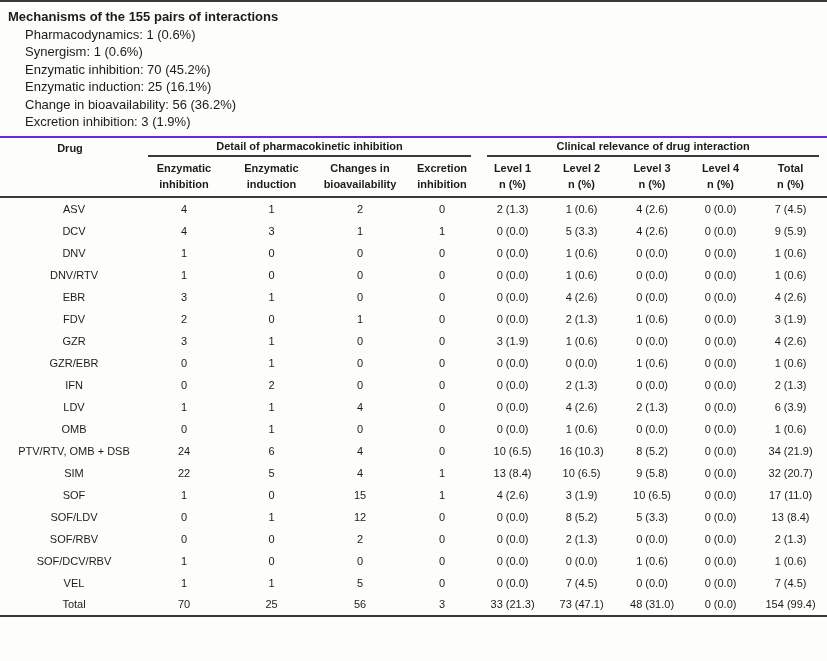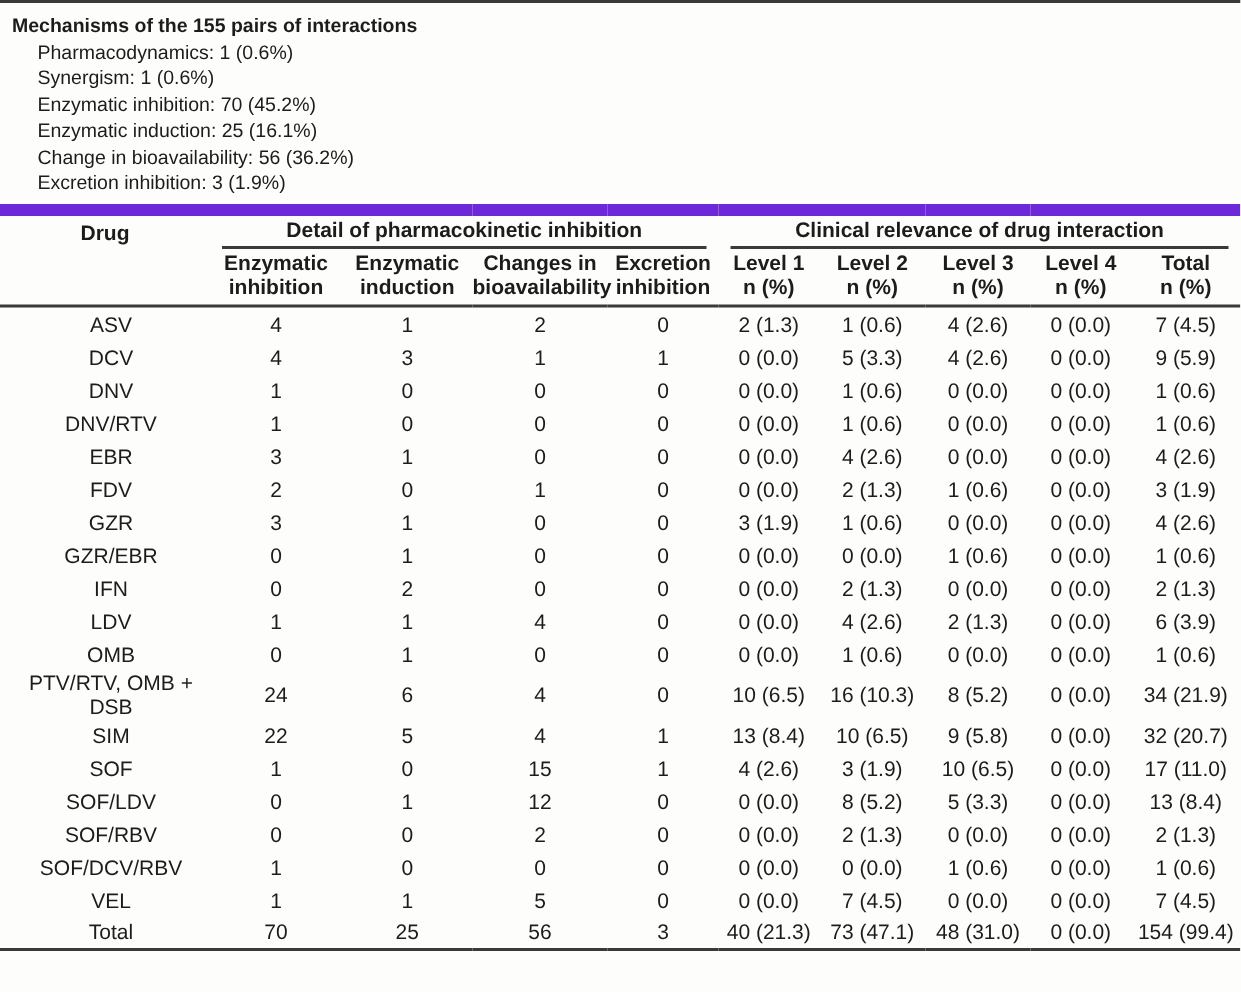--- a/index.html
+++ b/index.html
@@ -30,22 +30,22 @@
     font-weight: bold;
   }
   #mechanisms .mech-item {
     padding-left: 17px;
   }
   
   table {
     width: 827px;
     table-layout: fixed;
     border-collapse: collapse;
-    border-top: 8px solid #6d28d9;
-    font-size: 14px;
+    border-top: 2px solid #6d28d9;
+    font-size: 11px;
   }
   thead th {
     font-weight: bold;
     padding: 0;
     text-align: center;
     vertical-align: middle;
   }
   tr.group-header-row { height: 22px; }
   tr.group-header-row th { vertical-align: middle; }
   .group-label {
@@ -354,21 +354,21 @@
           <td>0 (0.0)</td>
           <td>0 (0.0)</td>
           <td>7 (4.5)</td>
         </tr>
         <tr class="total-row">
           <td class="drug-cell">Total</td>
           <td>70</td>
           <td>25</td>
           <td>56</td>
           <td>3</td>
-          <td>40 (21.3)</td>
+          <td>33 (21.3)</td>
           <td>73 (47.1)</td>
           <td>48 (31.0)</td>
           <td>0 (0.0)</td>
           <td>154 (99.4)</td>
         </tr>
       </tbody>
   </table>
 
 </div>
 

